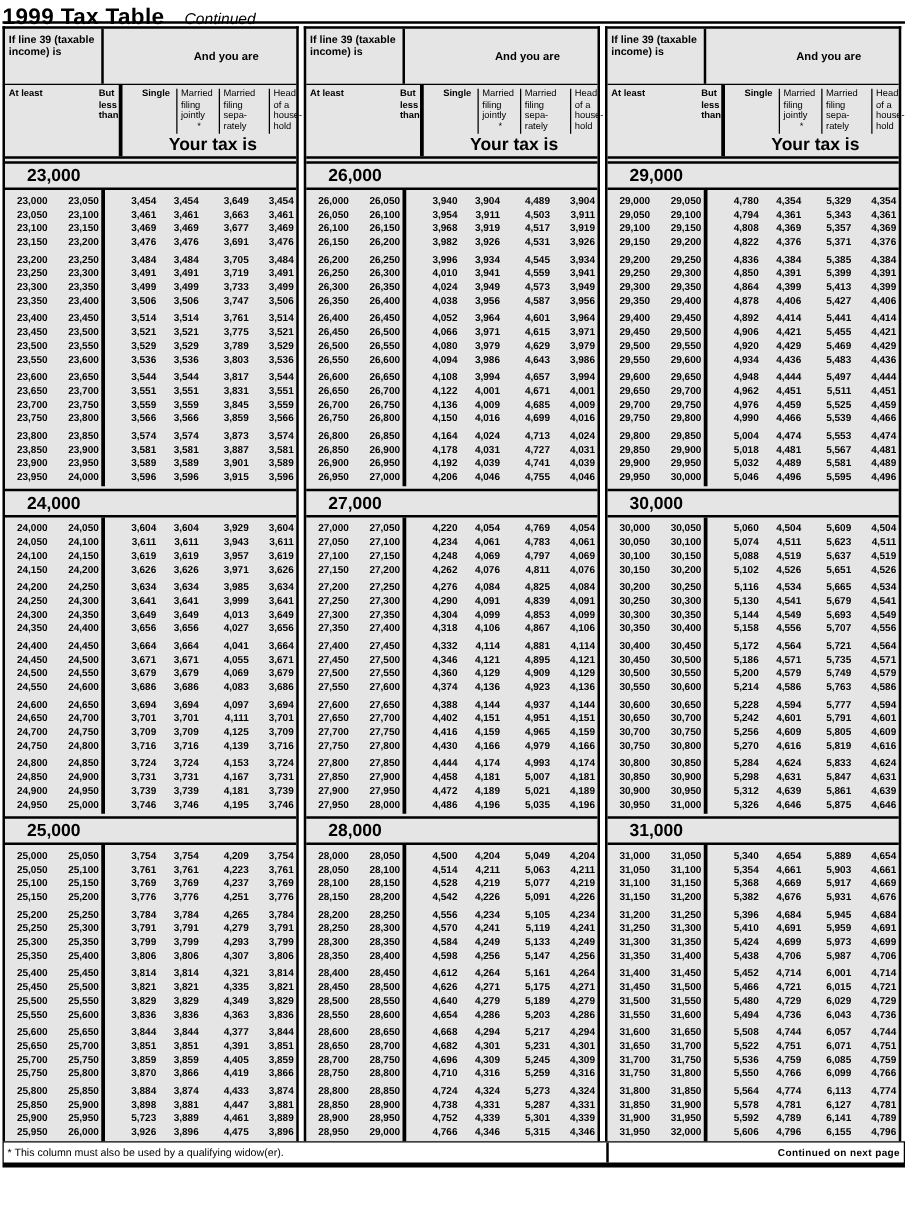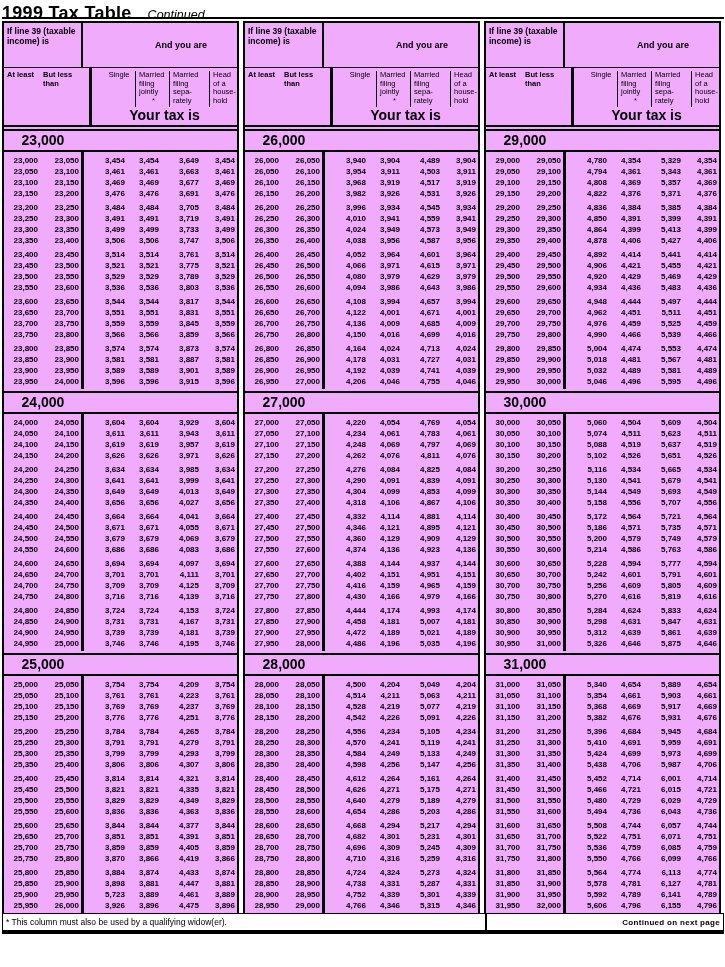--- a/index.html
+++ b/index.html
@@ -8,35 +8,35 @@
     width:725px; height:967px; overflow:hidden; position:relative;
     background:#fff; color:#000;
     font-family:"Liberation Sans","DejaVu Sans",sans-serif;
     padding:3px 1px 0 2px;
   }
   .title-row { height:16px; border-bottom:2px solid #000; margin-bottom:2px; white-space:nowrap; }
   .title-main { font-size:18px; font-weight:bold; letter-spacing:.3px; }
   .title-continued { font-size:12.5px; font-weight:normal; font-style:italic; margin-left:16px; }
 
   .groups { display:flex; gap:4px; }
-  .group { width:237px; border:2px solid #000; border-bottom:none; background:#f0abfc; }
+  .group { width:237px; border:2px solid #000; border-bottom:none; background:#e5e5e5; }
 
   
   .ghead { border-bottom:2px solid #000; }
   .ghead-top { display:flex; height:45px; border-bottom:1px solid #000; }
   .cell-income { width:77px; padding:3px 0 0 3px; font-weight:bold; font-size:8.5px; line-height:10px; }
   .cell-andyouare { flex:1; border-left:2px solid #000; display:flex; align-items:center; justify-content:center; font-weight:bold; font-size:9px;padding-left:42px; }
   .ghead-cols { display:flex; height:57px; }
   .inc-cols { width:99px; display:flex; padding-top:3px; font-size:7.5px; line-height:8.5px;font-weight:bold; }
   .h-atleast { width:37px; padding-left:3px; }
-  .h-lessthan { flex:1; padding-left:2px; }
+  .h-lessthan { flex:1; padding-left:2px;margin-left:36px; }
   .tax-area { flex:1; border-left:3px solid #000; display:flex; flex-direction:column; }
   .tax-labels { flex:1; display:grid; grid-template-columns:43px 34px 40px 1fr; font-size:7.5px; line-height:8.5px; padding-top:3px; }
   .tlab { padding:0 1px 0 3px; border-left:1px solid #000; }
-  .tlab.first { border-left:none; text-align:center; padding-left:12px; }
+  .tlab.first { border-left:none; text-align:center; padding-left:12px;font-weight:bold; }
   .ast { display:block; text-align:center; font-size:7.5px; }
   .your-tax { font-weight:bold; font-size:14px; text-align:center; padding-bottom:2px; }
 
   
   .banner { margin-top:2px; border-top:2px solid #000; border-bottom:2px solid #000; }
   .banner-label { display:block; width:78px; text-align:center; font-size:14px; font-weight:bold; padding:1px 0 2px; }
   .sbody { position:relative; padding:3px 0 2px; }
   .sbody::before { content:""; position:absolute; left:77px; top:0; bottom:0; width:3px; background:#000; }
   .block { margin-bottom:3px; }
   .block:last-child { margin-bottom:0; }

